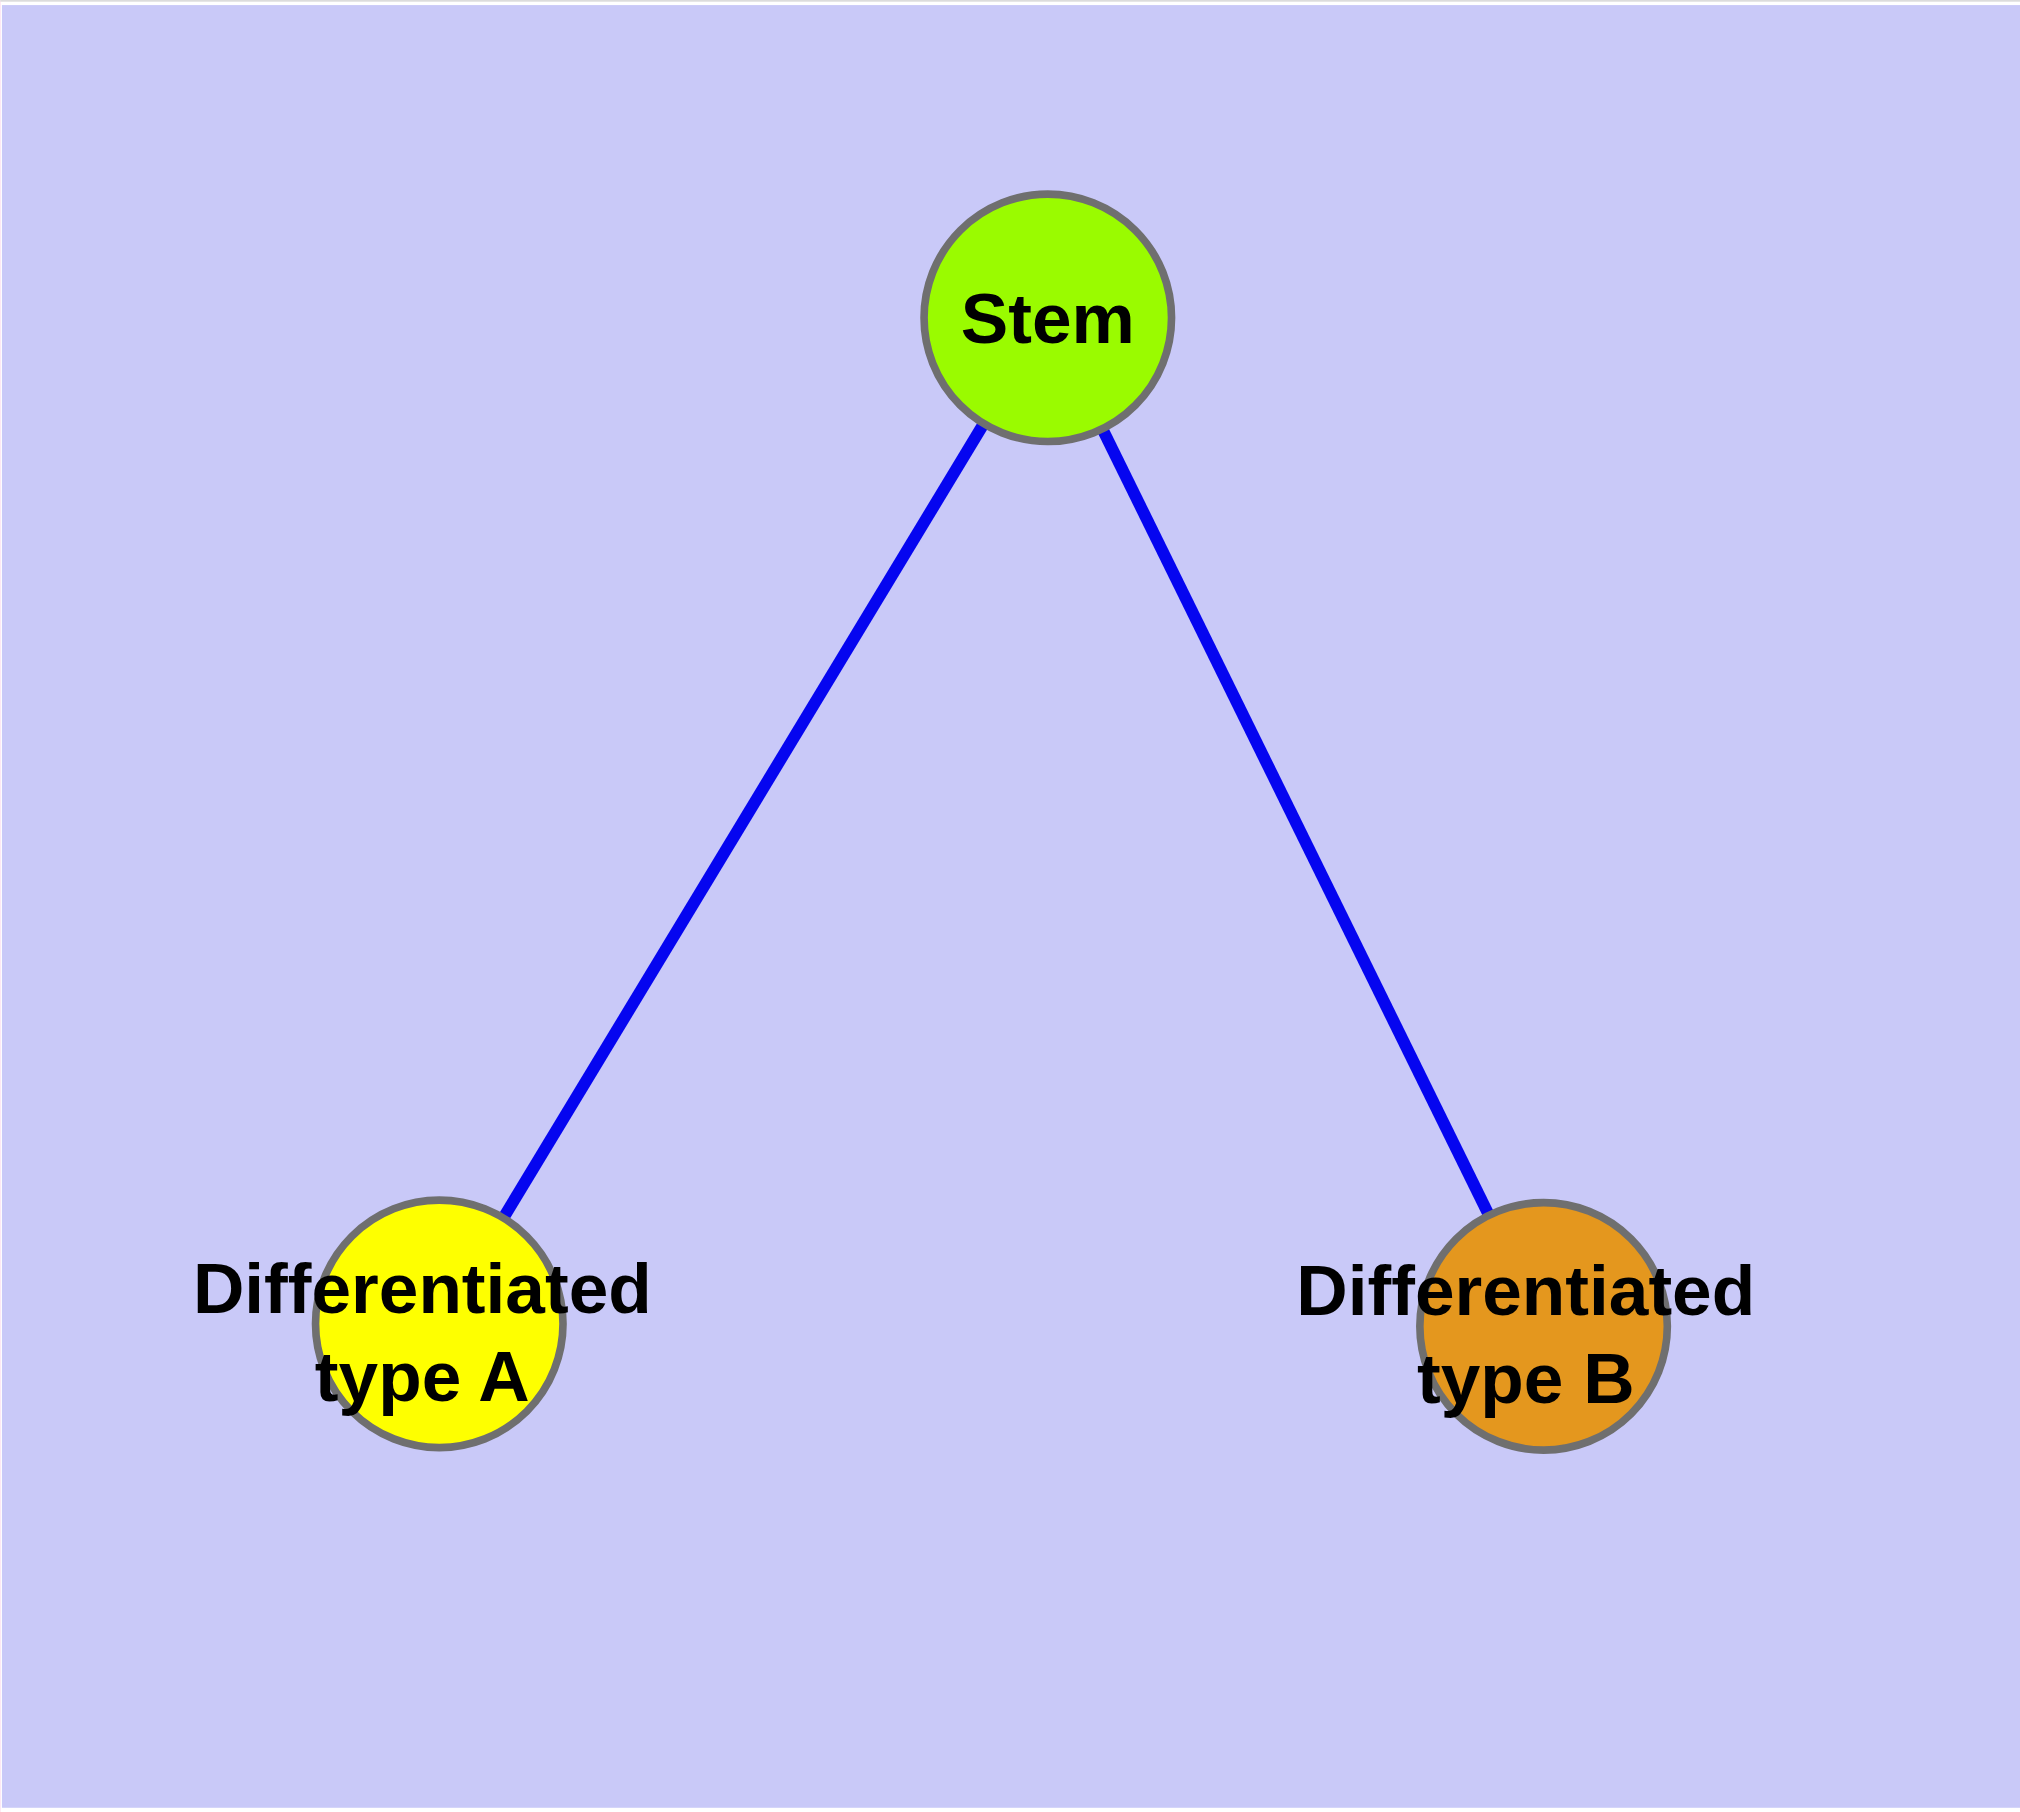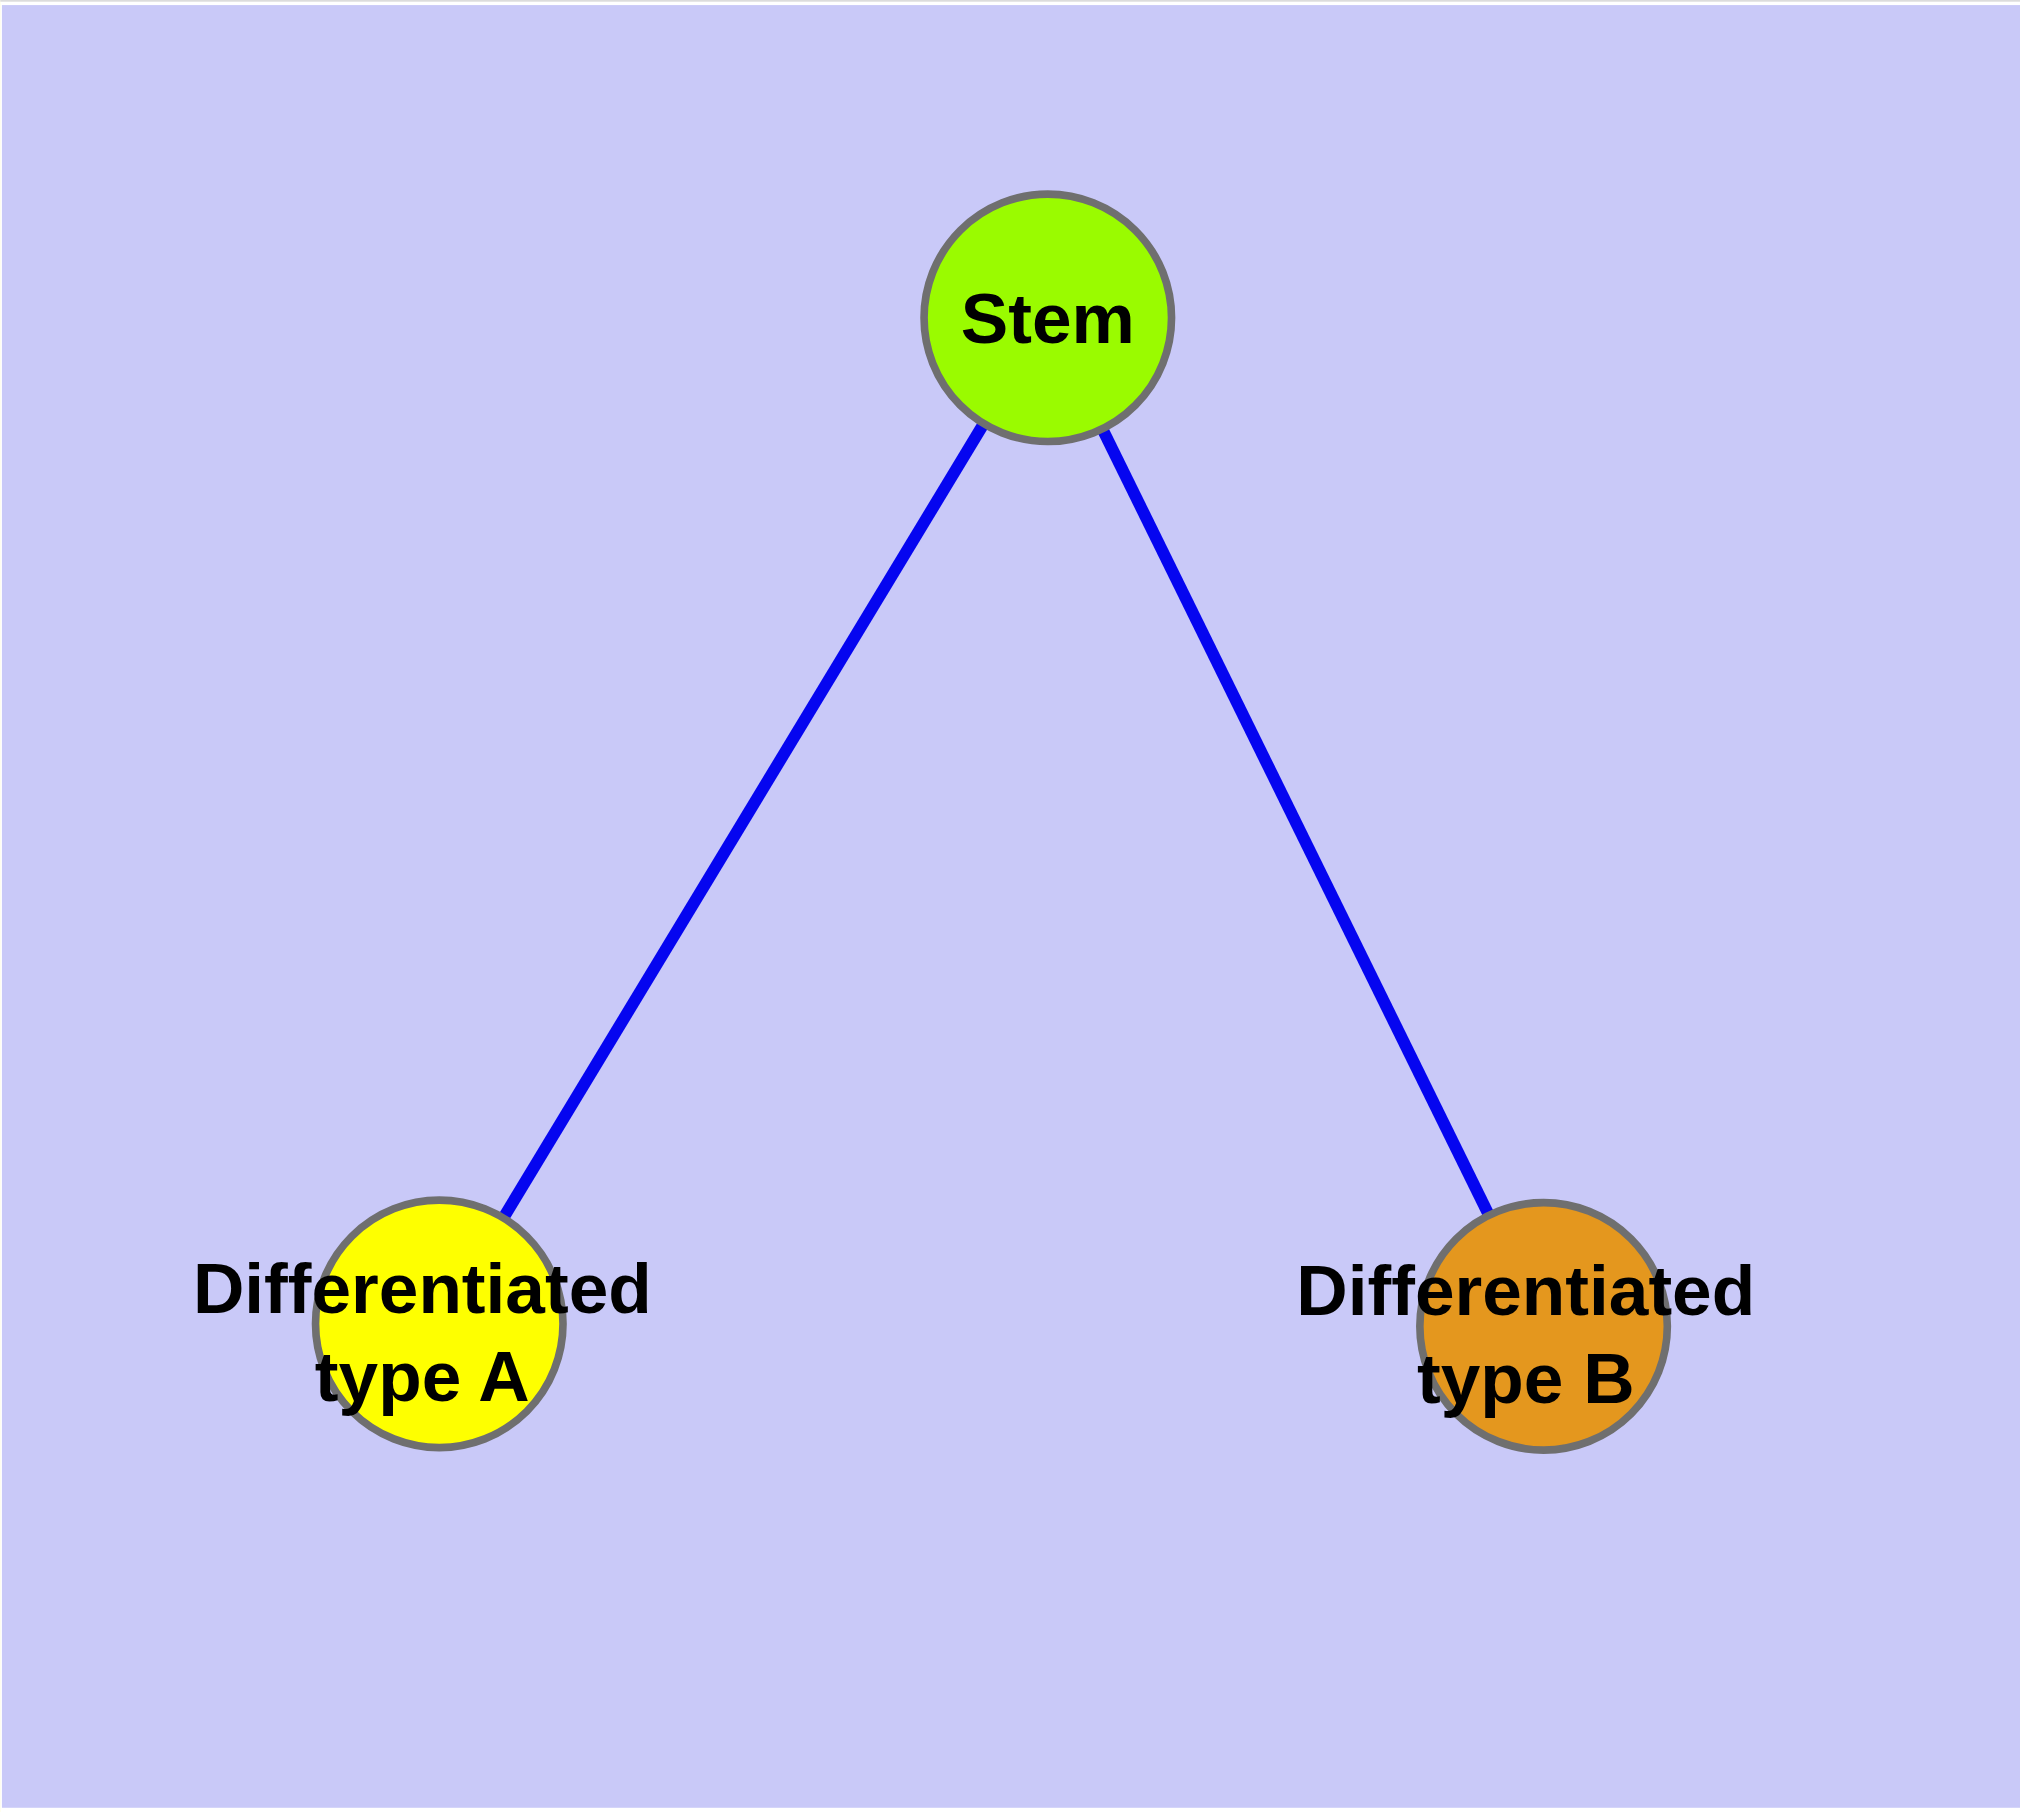--- a/index.html
+++ b/index.html
@@ -7,21 +7,21 @@
     padding: 0;
     background: #ffffff;
     width: 2021px;
     height: 1812px;
     overflow: hidden;
   }
   .stage {
     position: relative;
     width: 1871px;
     height: 1812px;
-    background: #fef9c3;
+    background: #f9a8d4;
     text-decoration: underline;
   }
   svg.graph {
     position: absolute;
     top: 0;
     left: 0;
     display: block;
   }
   .node-label, .node-label-line {
     font-family: "Liberation Sans", "DejaVu Sans", sans-serif;

